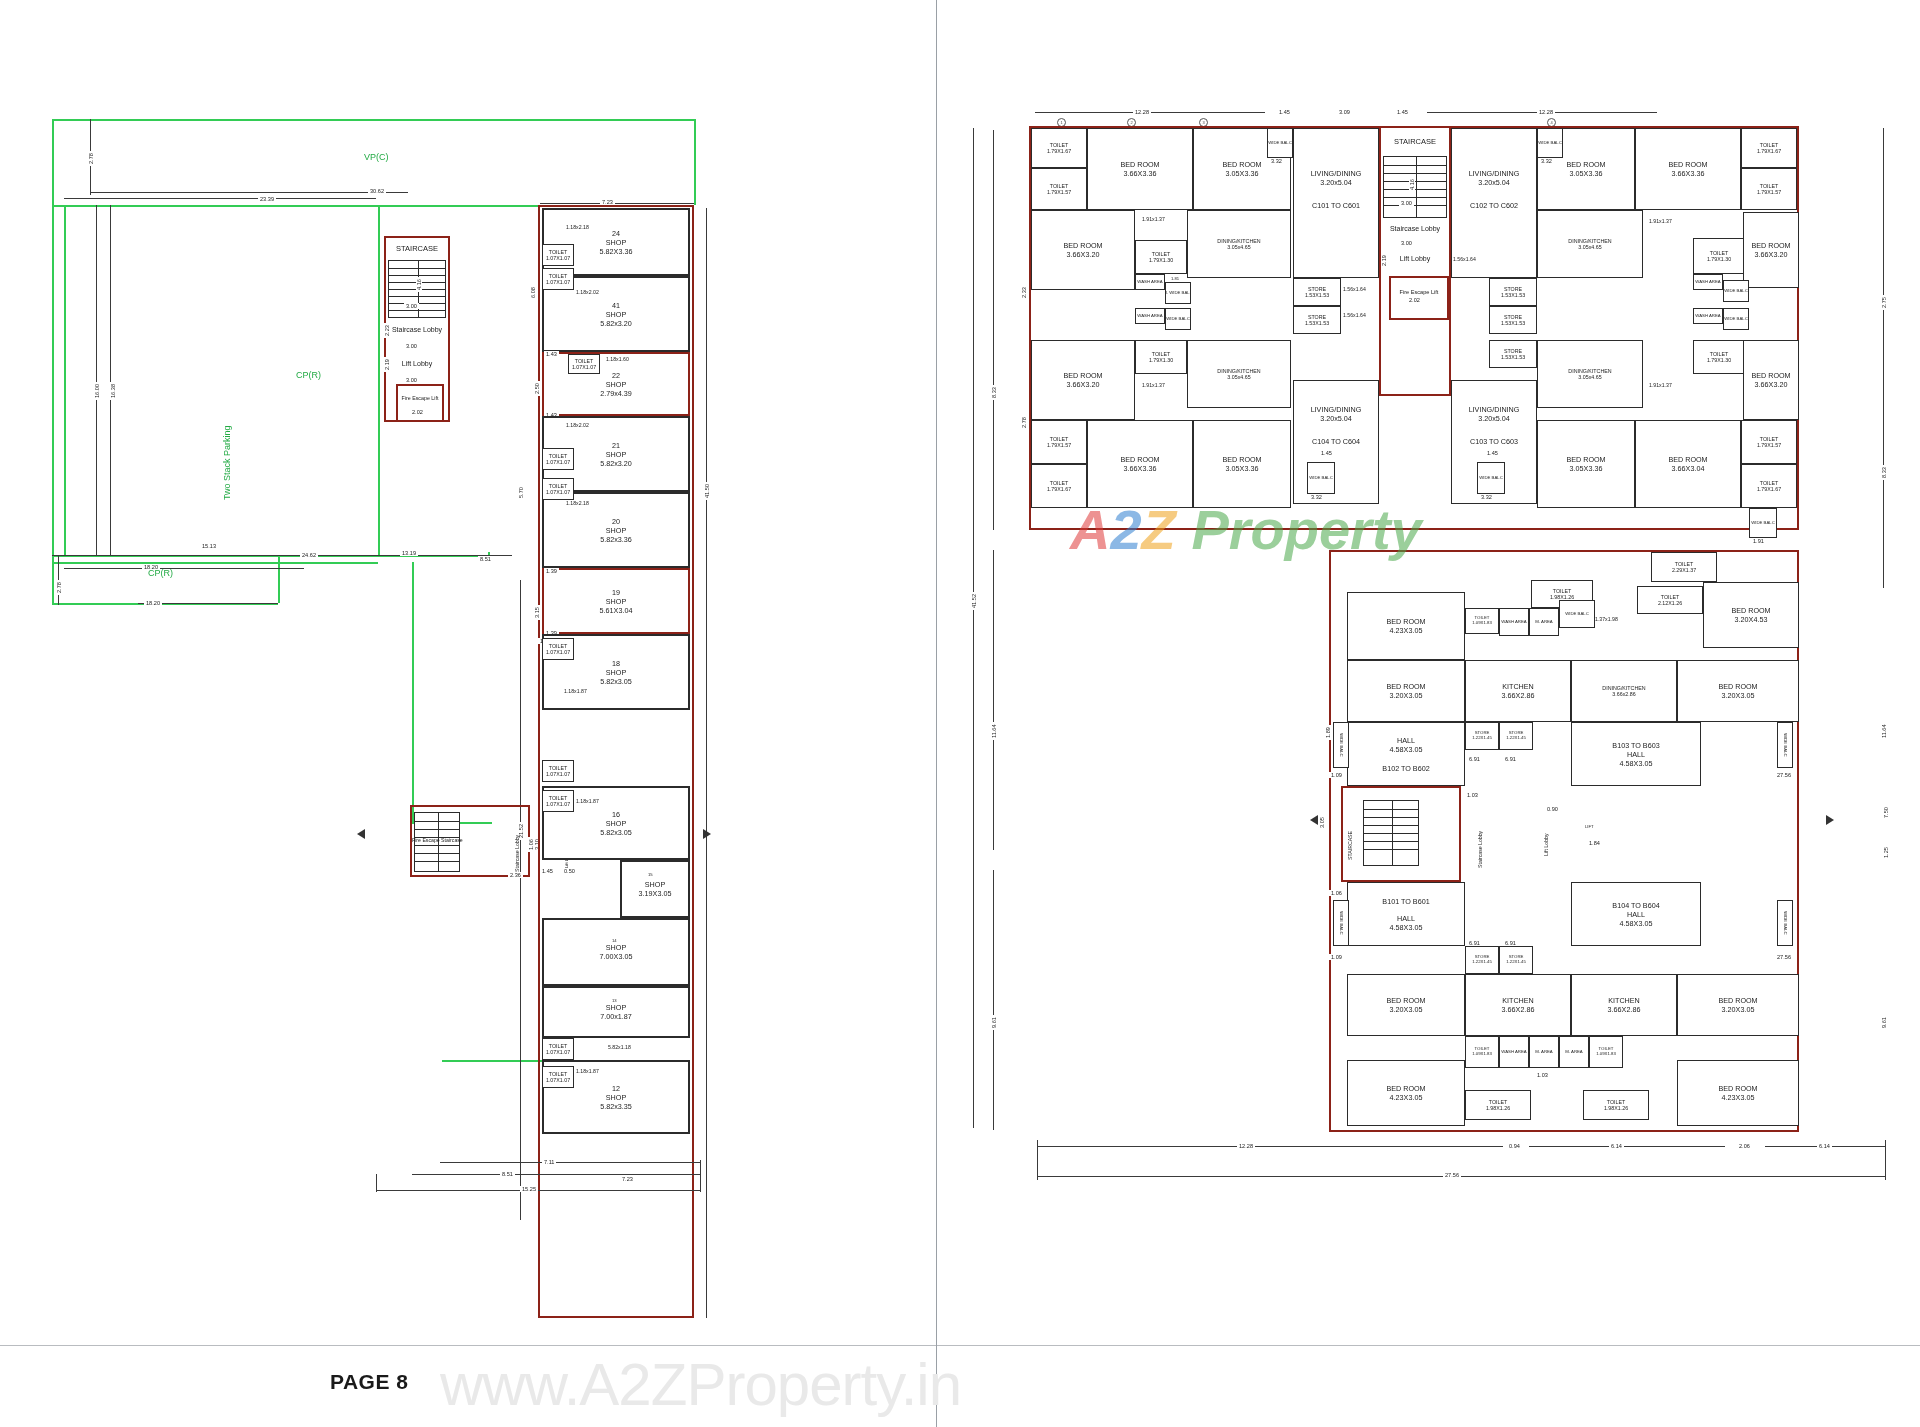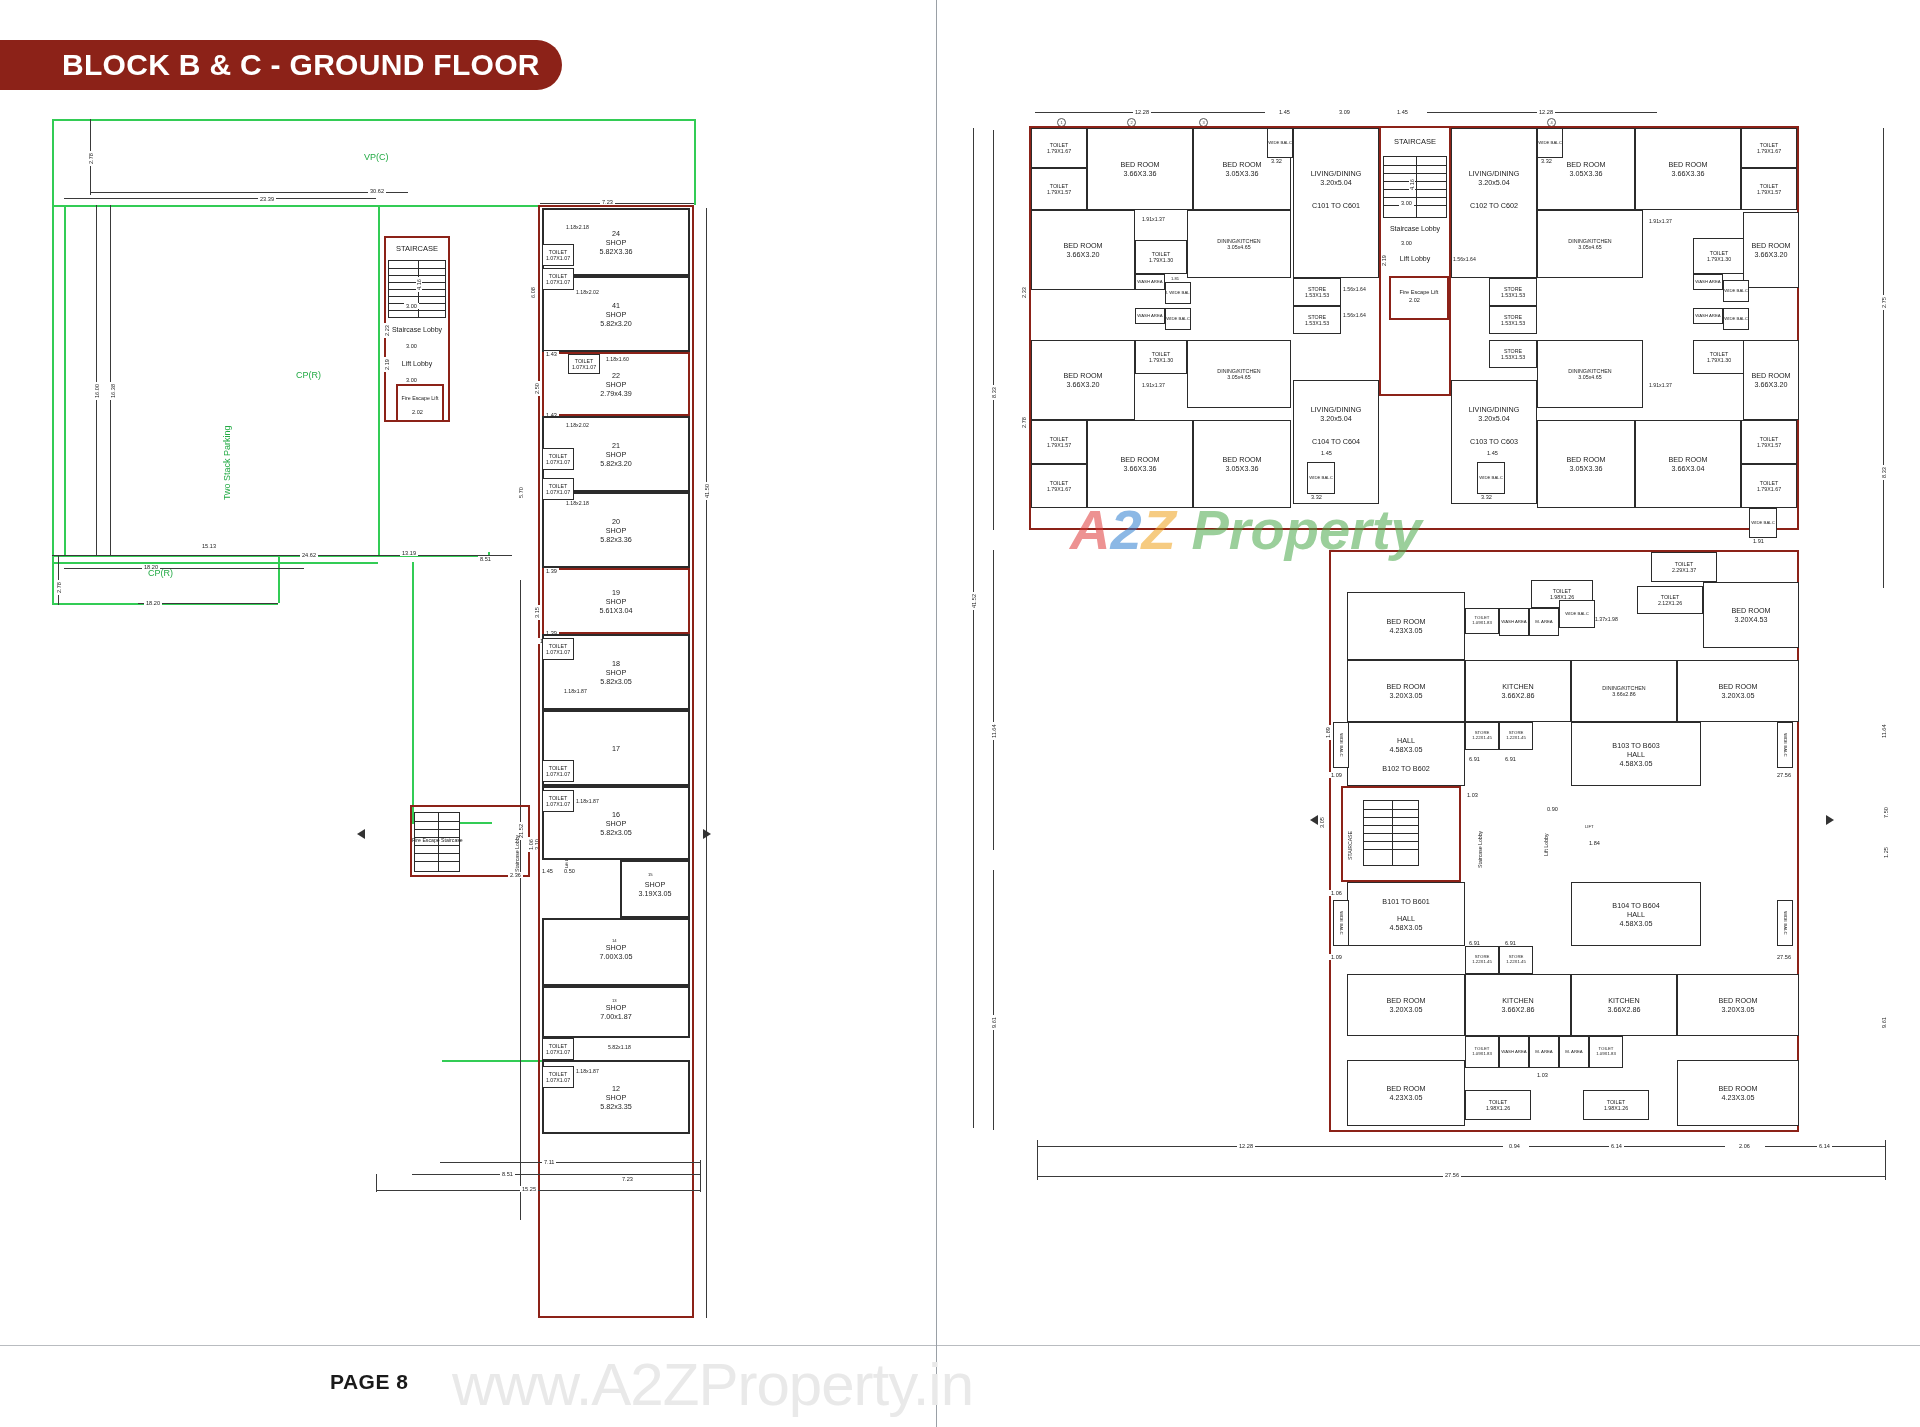--- a/index.html
+++ b/index.html
@@ -38,21 +38,21 @@
   .footer-rule { position:absolute; left:0; right:0; top:1345px; height:1px; background:#b9bcc0; }
   .page-label {
     position:absolute; top:1370px;
     font-weight:bold; font-size:21px; color:#1a1a1a;
     letter-spacing:0.5px;
   }
   #page-label-left  { left:330px; }
 
   
   #site-watermark {
-    position:absolute; left:452px; top:1350px;
+    position:absolute; left:440px; top:1350px;
     font-size:60px; color:#e9e9e9;
     font-family:"Liberation Sans", sans-serif;
     white-space:nowrap; pointer-events:none; z-index:3;
     letter-spacing:-1px;
   }
 
   
   #a2z-watermark {
     position:absolute; left:1070px; top:497px;
     font-size:56px; font-weight:bold; font-style:italic;
@@ -115,21 +115,20 @@
   .secmark.right { transform:rotate(90deg); }
   .secmark.left { transform:rotate(-90deg); }
 </style>
 </head>
 <body>
 
 <div id="spread">
 
   <section class="page" id="page-left">
 
-    <div class="banner" id="banner-left">BLOCK B &amp; C - GROUND FLOOR</div>
 
     <div class="plan" style="left:0;top:100px;width:937px;height:1230px;">
 
       <div class="green-h" style="left:52px;top:19px;width:642px;"></div>
       <div class="green-v" style="left:52px;top:19px;height:86px;"></div>
       <div class="green-v" style="left:694px;top:19px;height:86px;"></div>
       <div class="green-h" style="left:52px;top:105px;width:642px;"></div>
       <div class="green-v" style="left:52px;top:105px;height:350px;"></div>
       <div class="green-v" style="left:64px;top:105px;height:350px;"></div>
       <div class="green-v" style="left:378px;top:105px;height:350px;"></div>
@@ -309,23 +308,20 @@
         <span class="nm">18</span>
         <span class="nm">SHOP</span>
         <span class="dm">5.82x3.05</span>
       </div>
       <div class="freetxt tiny" style="left:564px;top:588px;">1.18x1.87</div>
       <div class="rm tiny" style="left:542px;top:538px;width:32px;height:22px;">
         <span class="nm">TOILET</span>
         <span class="dm">1.07X1.07</span>
       </div>
 
-      <div class="rm thick" style="left:542px;top:610px;width:148px;height:76px;">
-        <span class="nm">17</span>
-      </div>
 
       <div class="rm thick" style="left:542px;top:686px;width:148px;height:74px;">
         <span class="nm">16</span>
         <span class="nm">SHOP</span>
         <span class="dm">5.82x3.05</span>
       </div>
       <div class="freetxt tiny" style="left:576px;top:698px;">1.18x1.87</div>
       <div class="rm tiny" style="left:542px;top:660px;width:32px;height:22px;">
         <span class="nm">TOILET</span>
         <span class="dm">1.07X1.07</span>

